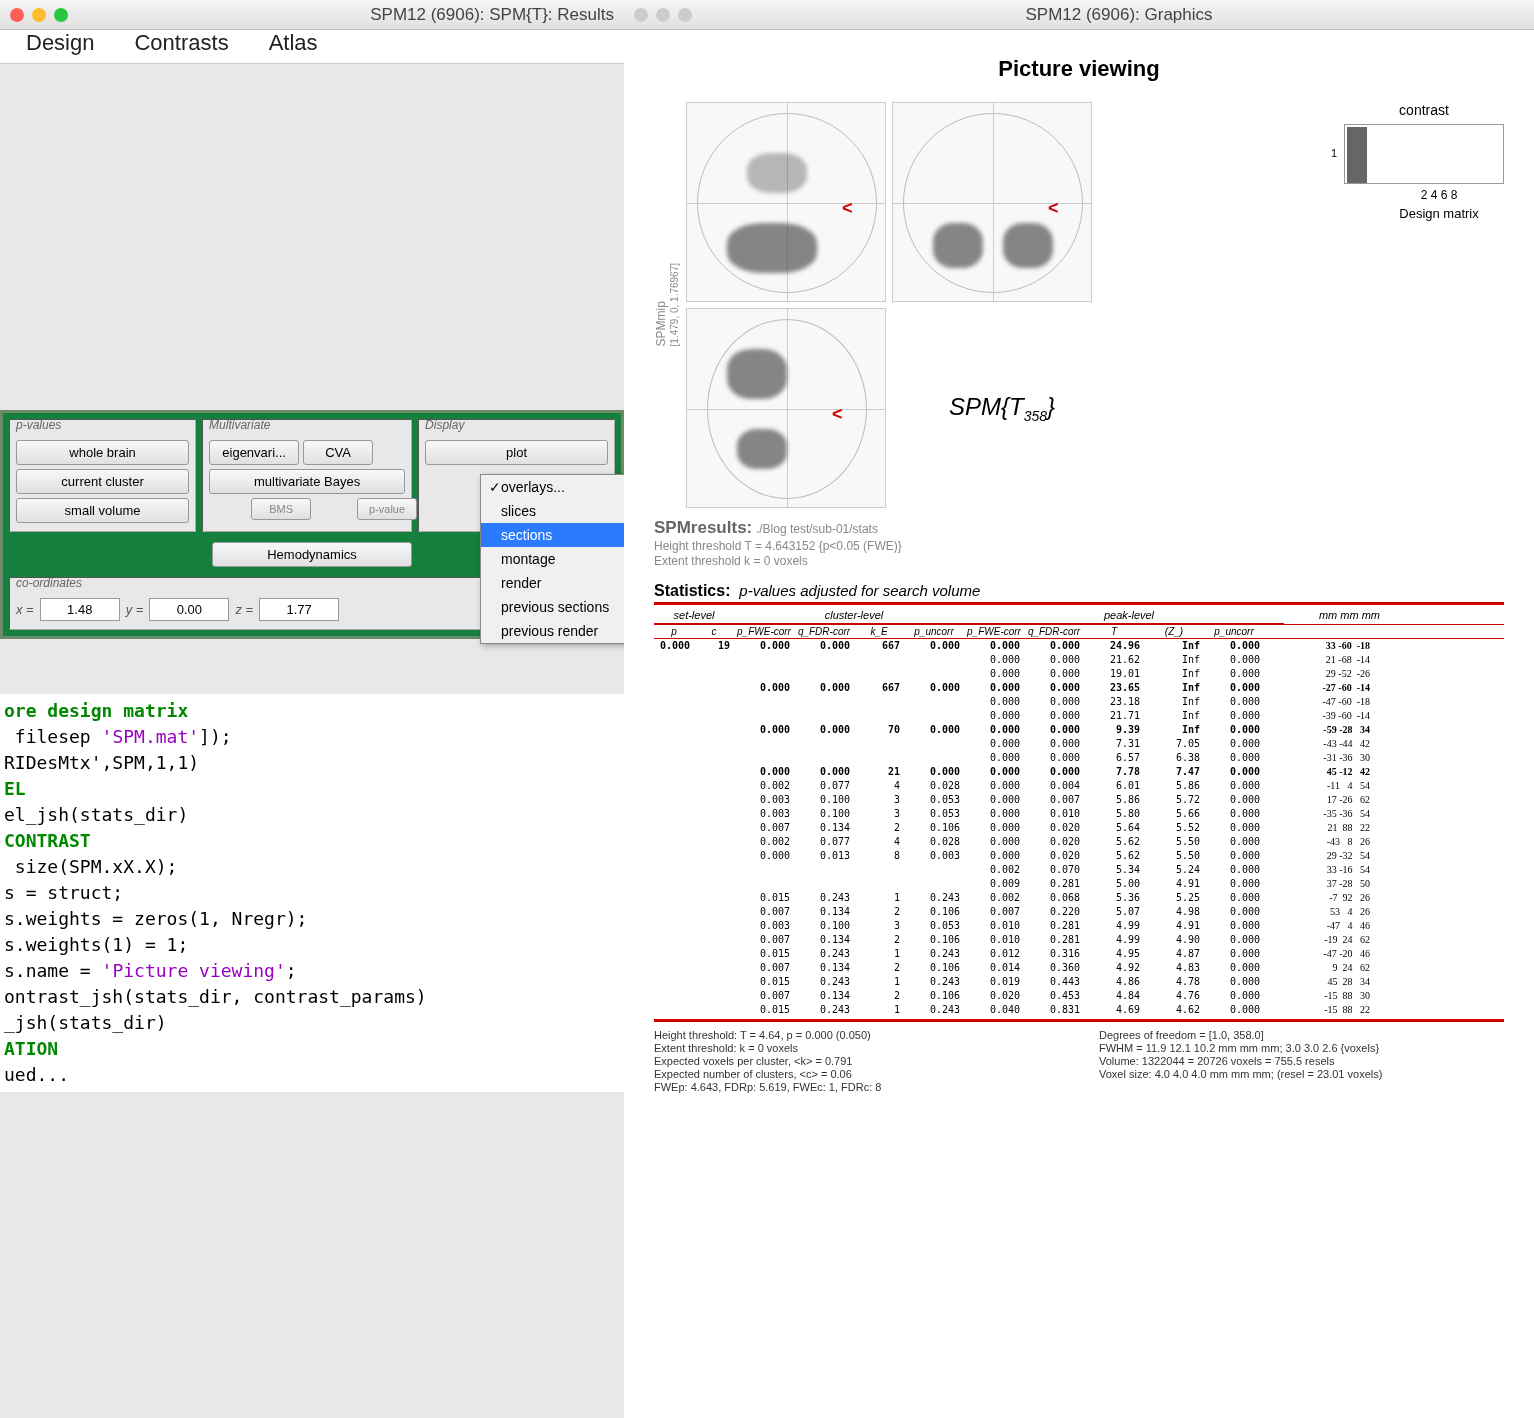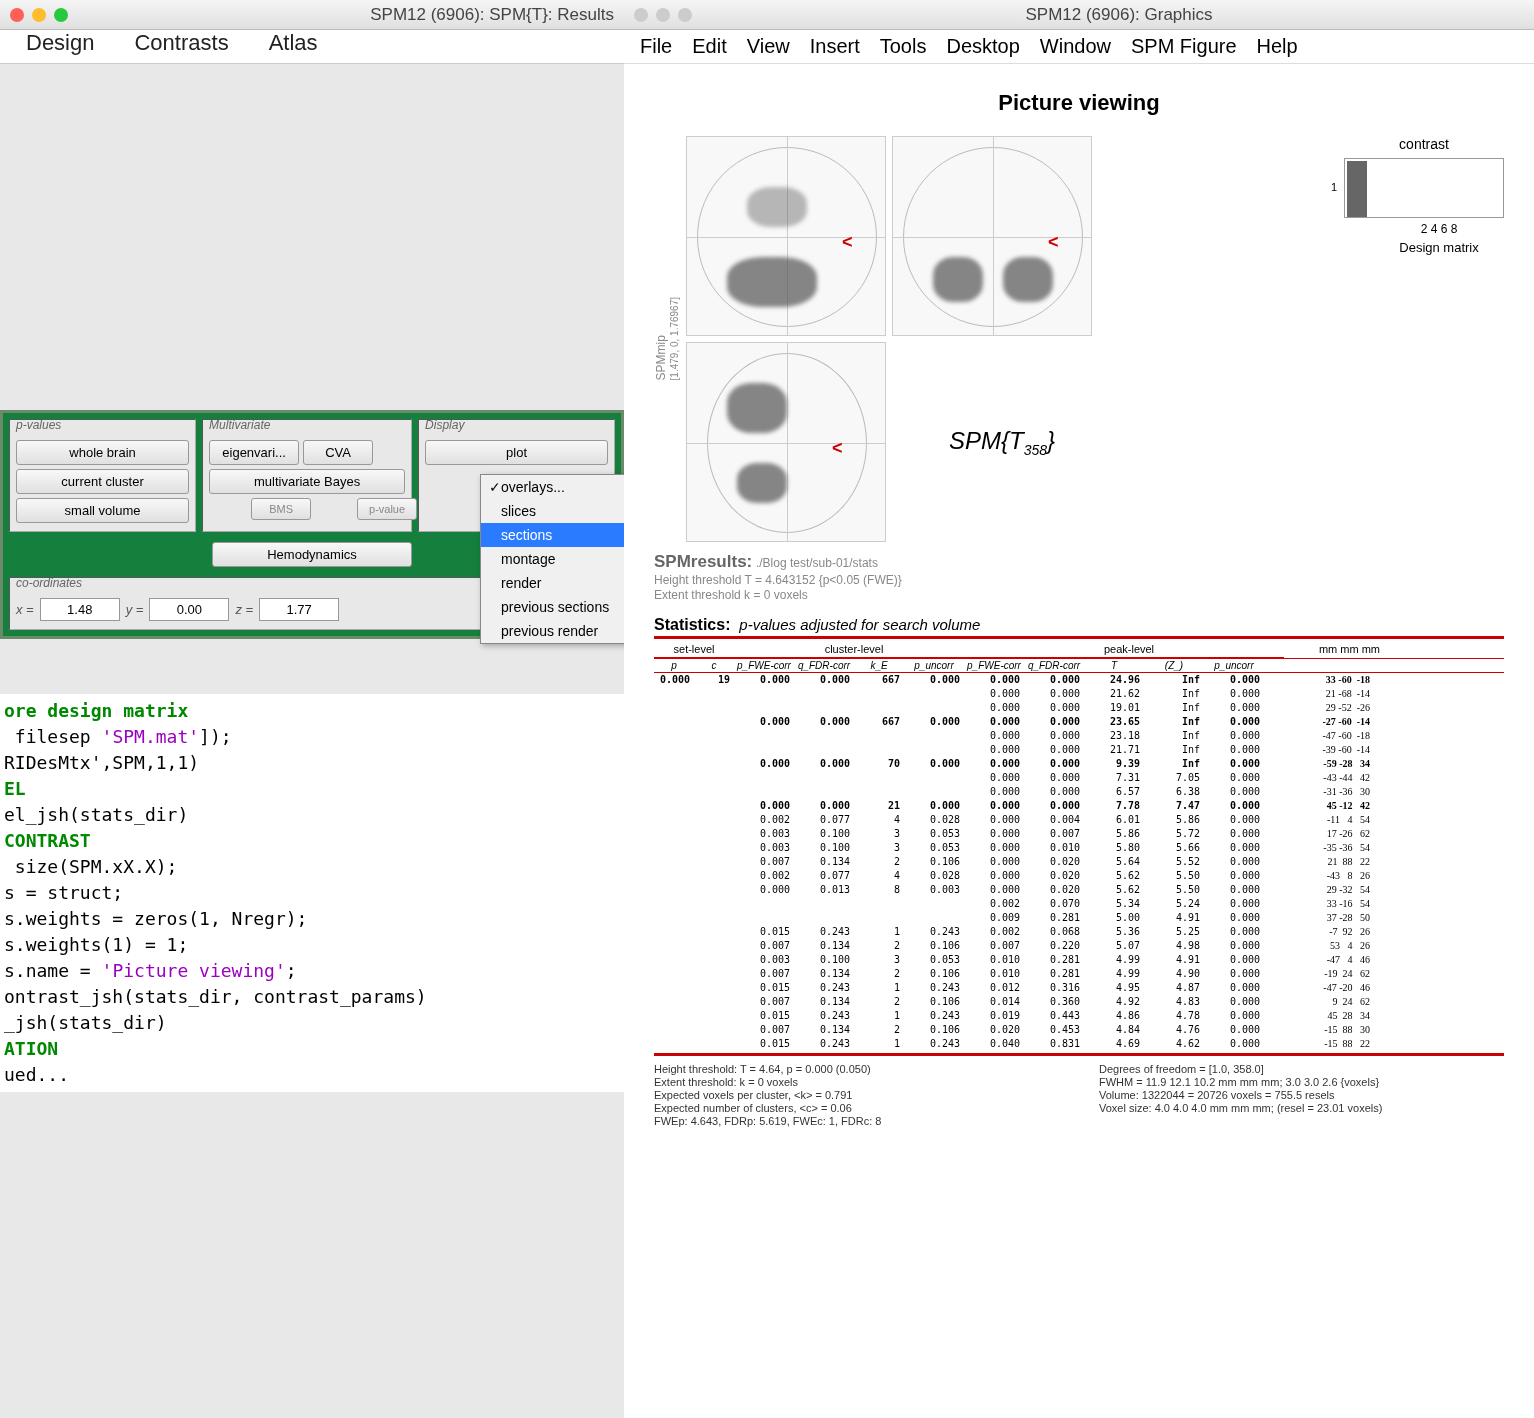--- a/index.html
+++ b/index.html
@@ -70,21 +70,21 @@
 
 .spmresults { margin-top:10px; font-size:13px; color:#888; }
 .spmresults b { color:#666; font-size:17px; }
 .spmresults .sub { font-size:12px; }
 
 .stats-block { margin-top:14px; }
 .stats-title { font-size:16px; }
 .stats-title i { font-style:italic; font-size:15px; }
 .redline { height:3px; background:#c00; margin:2px 0; }
 .headers-row { display:flex; font-size:11px; border-bottom:1px solid #c00; }
-.hdr-group { text-align:center; padding:2px 4px; }
+.hdr-group { text-align:center; padding:2px 4px;font-style:italic; }
 .hdr-set{width:80px;} .hdr-cluster{width:240px;} .hdr-peak{width:310px;} .hdr-mm{width:100px;text-align:right;padding-right:4px;}
 .subhdr-row { display:flex; font-size:10px; font-style:italic; border-bottom:1px solid #c00; }
 .subhdr-row span { text-align:center; padding:1px 2px; }
 .c-p{width:40px;}.c-c{width:40px;}.c-pf{width:60px;}.c-qf{width:60px;}.c-ke{width:50px;}.c-pu{width:60px;}.c-ppf{width:60px;}.c-pqf{width:60px;}.c-t{width:60px;}.c-z{width:60px;}.c-ppu{width:60px;}
 .stats-body { font-family:Menlo,monospace; font-size:10px; line-height:14px; }
 .stats-row { display:flex; }
 .stats-row span { text-align:right; padding:0 4px; }
 .stats-row .bold { font-weight:bold; }
 .sr-p{width:40px;}.sr-c{width:40px;}.sr-pf{width:60px;}.sr-qf{width:60px;}.sr-ke{width:50px;}.sr-pu{width:60px;}.sr-ppf{width:60px;}.sr-pqf{width:60px;}.sr-t{width:60px;}.sr-z{width:60px;}.sr-ppu{width:60px;}.sr-mm{width:110px;font-family:Menlo;white-space:pre;}
 .localmax { text-align:center; font-style:italic; font-size:11px; margin:2px 0; }
@@ -172,31 +172,20 @@
 
 <div class="graphics-window">
   <div class="gtitlebar">
     <div class="traffic">
       <div class="tl"></div>
       <div class="tl"></div>
       <div class="tl"></div>
     </div>
     <div class="titletext" style="text-align:center">SPM12 (6906): Graphics</div>
   </div>
-  <div class="gmenu" id="gmenu">
-      <span>File</span>
-      <span>Edit</span>
-      <span>View</span>
-      <span>Insert</span>
-      <span>Tools</span>
-      <span>Desktop</span>
-      <span>Window</span>
-      <span>SPM Figure</span>
-      <span>Help</span>
-    </div>
 
   <div class="figure">
     <div class="figtitle">Picture viewing</div>
     <div class="top-row">
       <div class="mip-block">
         <div class="mip-label">
           <span>SPMmip</span><br>
           <span style="font-size:10px;">[1.479, 0, 1.76967]</span>
         </div>
         <div class="mip-grid">

